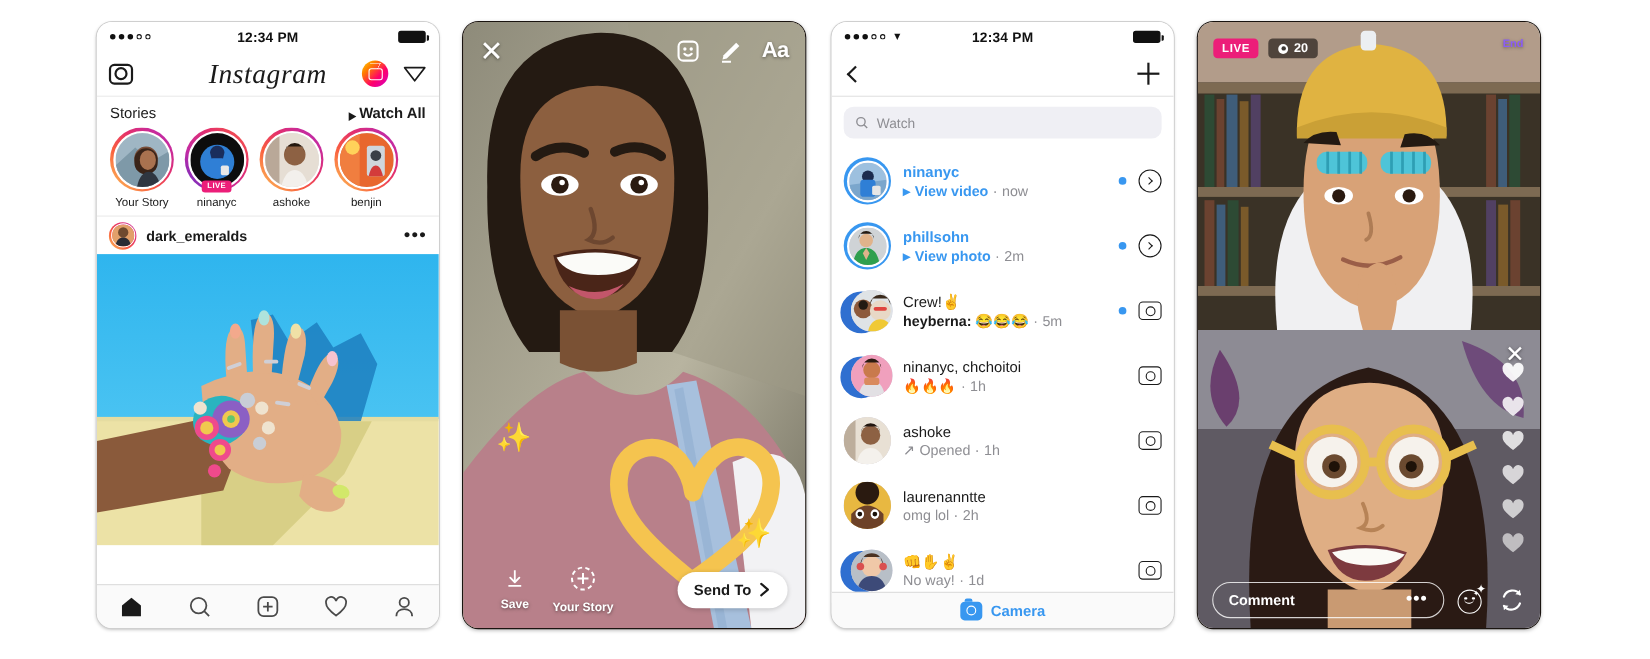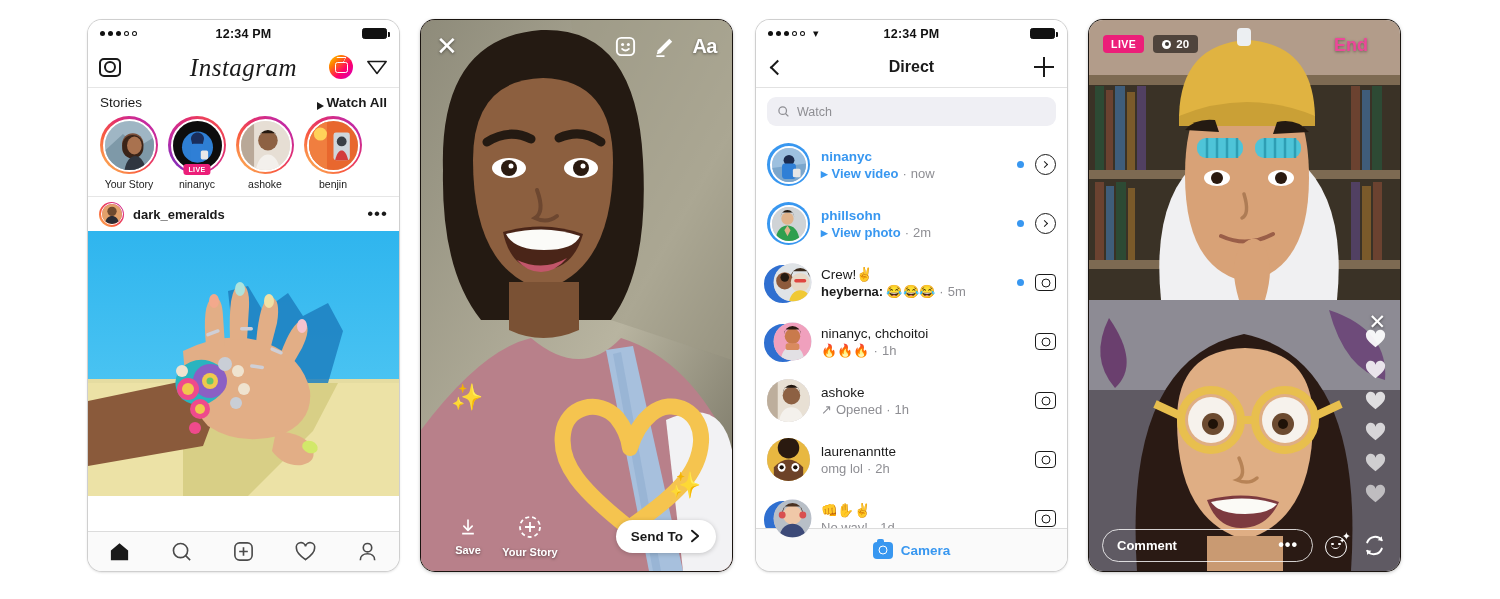--- a/index.html
+++ b/index.html
@@ -203,21 +203,21 @@
   .chev-circle {
     width:21px; height:21px; border-radius:50%; border:1.6px solid #1a1a1a;
     display:flex; align-items:center; justify-content:center;
   }
   .chev-circle i { width:5px; height:5px; border-top:1.6px solid #1a1a1a;
                    border-right:1.6px solid #1a1a1a; transform:rotate(45deg); margin-left:-2px; }
   .cam-sm { width:21px; height:17px; border:1.6px solid #1a1a1a; border-radius:4px; position:relative; }
   .cam-sm::before { content:""; position:absolute; left:50%; top:50%; transform:translate(-50%,-50%);
                     width:7px; height:7px; border:1.6px solid #1a1a1a; border-radius:50%; }
   .direct-footer {
-    position:absolute; bottom:0; left:0; right:0; height:43px;
+    position:absolute; bottom:0; left:0; right:0; height:33px;
     background:#fafafa; border-top:1px solid #dcdcdc;
     display:flex; align-items:center; justify-content:center; gap:8px;
   }
   .cam-blue {
     width:20px; height:17px; border-radius:4px; background:#3897f0; position:relative;
   }
   .cam-blue::before { content:""; position:absolute; left:50%; top:50%; transform:translate(-50%,-50%);
                       width:7px; height:7px; border:1.8px solid #fff; border-radius:50%; }
   .cam-blue::after { content:""; position:absolute; left:4px; top:-3px; width:7px; height:3px;
                      background:#3897f0; border-radius:2px 2px 0 0; }
@@ -231,21 +231,21 @@
     background:#ec1e79; color:#fff; font-size:10.5px; font-weight:700;
     padding:3px 8px; border-radius:4px; letter-spacing:.5px;
   }
   .view-pill {
     background:rgba(40,34,30,.72); color:#fff; font-size:11.5px; font-weight:600;
     padding:3px 9px; border-radius:4px; display:flex; align-items:center; gap:5px;
   }
   .eye { width:9px; height:9px; border-radius:50%; background:#fff; position:relative; }
   .eye::after { content:""; position:absolute; left:2.5px; top:2.5px; width:4px; height:4px;
                 border-radius:50%; background:rgba(40,34,30,.9); }
-  .end-btn { position:absolute; top:15px; right:32px; color:#ec4899; font-size:18px;
+  .end-btn { position:absolute; top:15px; right:15px; color:#8b5cf6; font-size:10px;
              font-weight:700; z-index:8; text-shadow:0 1px 3px rgba(0,0,0,.4); }
   .guest-x { position:absolute; top:10px; right:14px; color:#fff; font-size:21px;
              font-weight:300; z-index:8; text-shadow:0 1px 3px rgba(0,0,0,.5); }
   .hearts-col { position:absolute; right:14px; bottom:56px; z-index:7; }
   .hearts-col svg { display:block; margin-bottom:12px; }
   .live-comments { position:absolute; left:12px; bottom:56px; z-index:7; width:190px; }
   .lc-row { display:flex; align-items:flex-start; gap:8px; margin-bottom:7px; }
   .lc-av { width:28px; height:28px; border-radius:50%; overflow:hidden; flex:0 0 28px; }
   .lc-name { color:#fff; font-size:12.5px; font-weight:700; text-shadow:0 1px 3px rgba(0,0,0,.5); }
   .lc-msg { color:#fff; font-size:12.5px; text-shadow:0 1px 3px rgba(0,0,0,.5); margin-top:1px; }
@@ -589,21 +589,20 @@
         <span class="wifi">▾</span>
       </div>
       <div class="sb-time">12:34 PM</div>
       <div class="sb-right">
           <div class="battery"></div>
         </div>
     </div>
 
     <div class="direct-nav">
       <div class="back-chev"></div>
-      <div class="direct-title">Direct</div>
       <div class="plus-ic"></div>
     </div>
 
     <div class="search-wrap">
       <div class="search-box">
         <svg width="13" height="13" viewBox="0 0 24 24">
           <circle cx="10.5" cy="10.5" r="7" fill="none" stroke="#8e8e93" stroke-width="2.3"></circle>
           <line x1="15.6" y1="15.6" x2="21" y2="21" stroke="#8e8e93" stroke-width="2.3"></line>
         </svg>
         <span class="search-ph">Watch</span>

